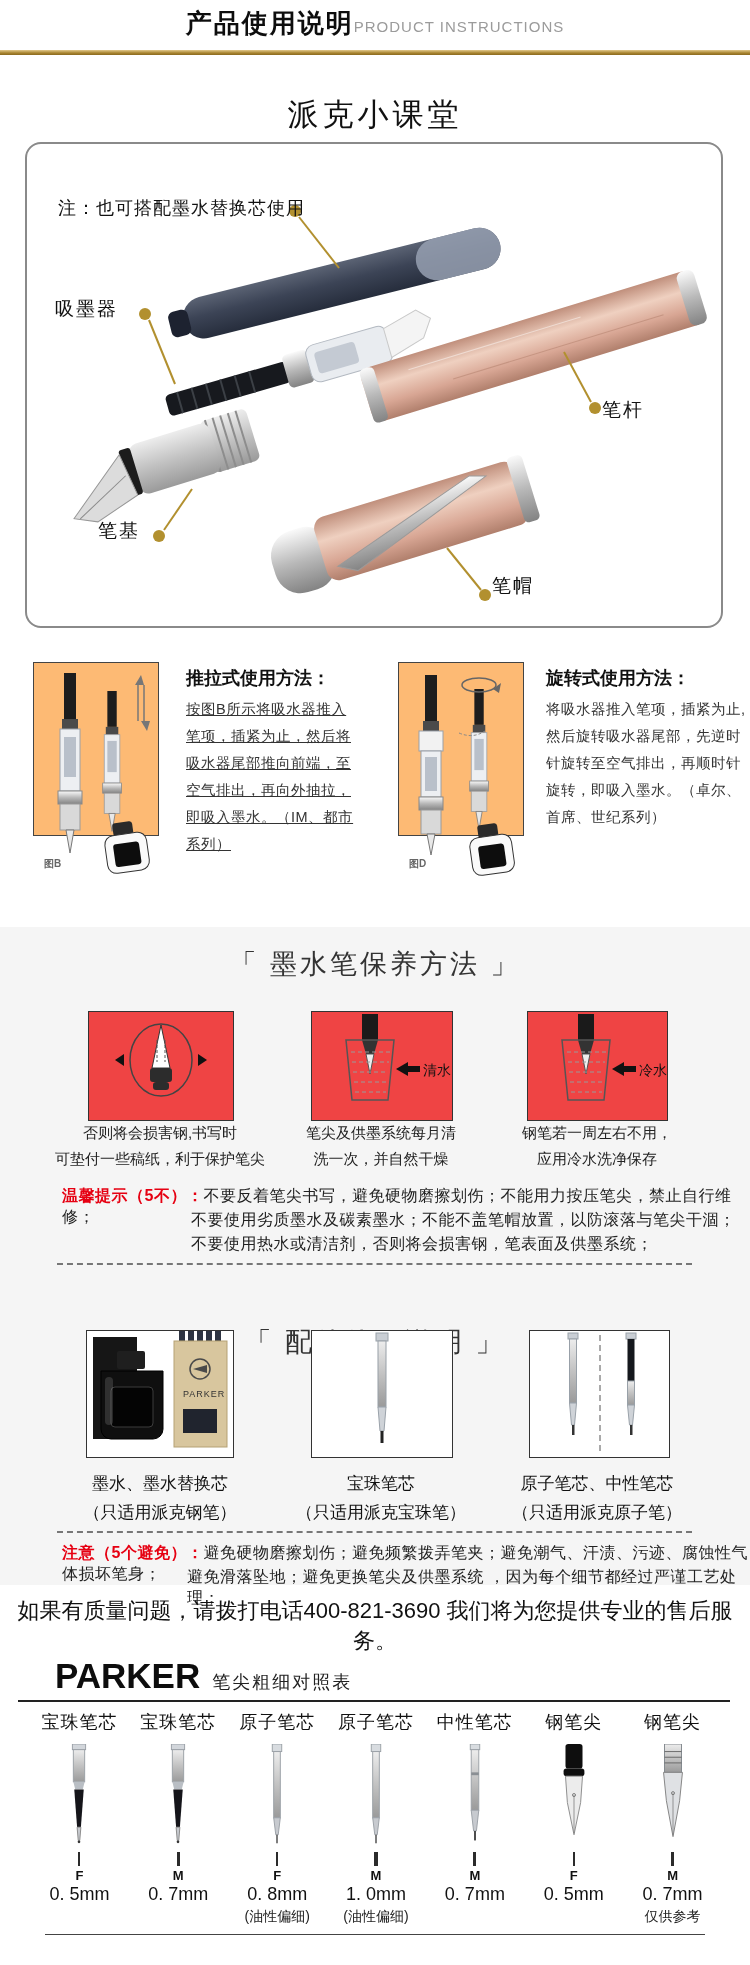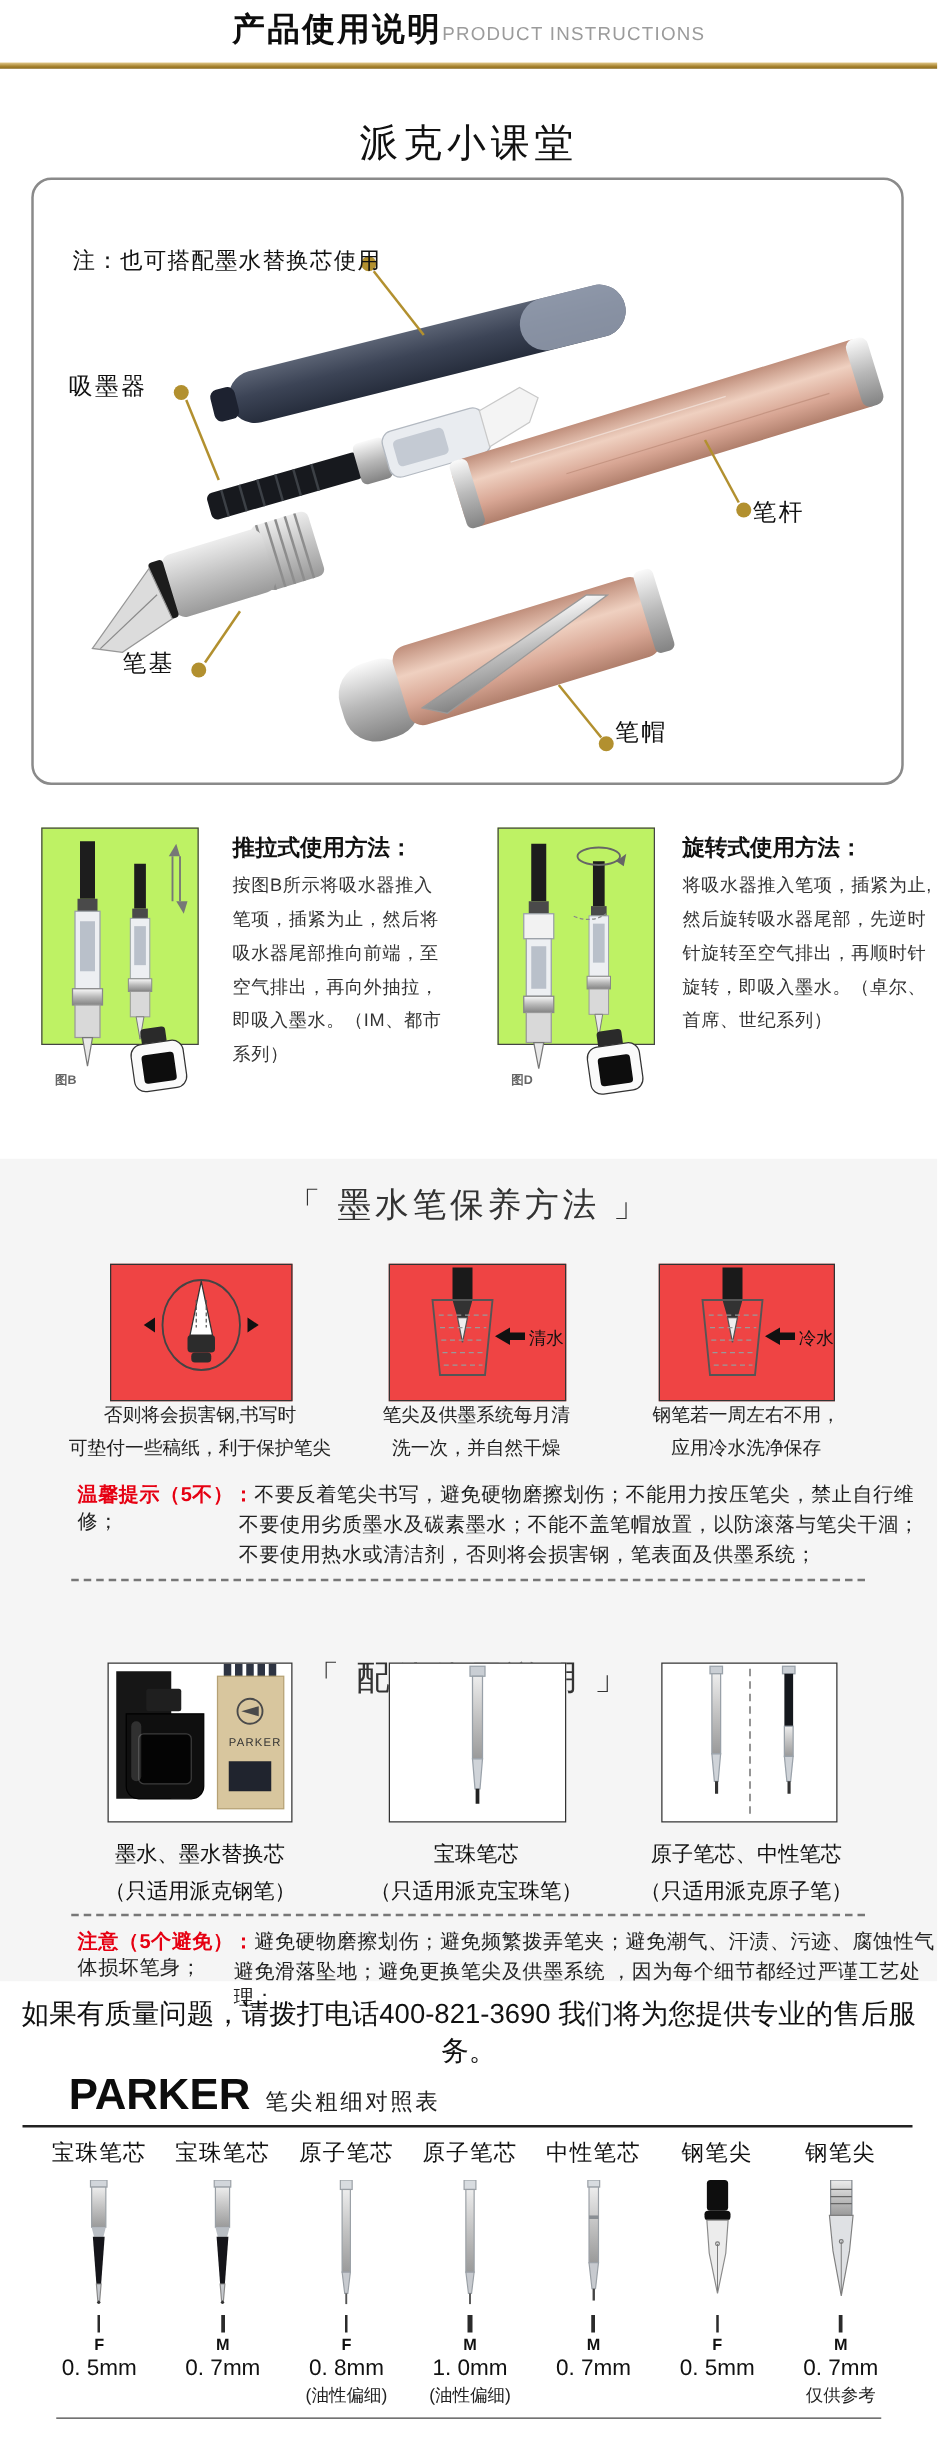--- a/index.html
+++ b/index.html
@@ -10,21 +10,21 @@
   .hdr{top:6px;left:0;width:100%;text-align:center;white-space:nowrap;}
   .hdr .cn{font-size:26px;font-weight:bold;color:#0d0d0d;letter-spacing:2px;}
   .hdr .en{font-size:15px;color:#9b9b9b;letter-spacing:1px;}
   .goldbar{top:50px;left:0;width:100%;height:5px;
            background:linear-gradient(#e2c98c,#a8842f 60%,#8a6a20);}
   .lesson-title{top:94px;left:0;width:100%;text-align:center;font-size:31px;color:#111;letter-spacing:4px;}
   .diagram-box{top:142px;left:25px;width:698px;height:486px;border:2px solid #8a8a8a;border-radius:16px;box-sizing:border-box;}
   .note{top:196px;left:58px;font-size:18px;color:#111;letter-spacing:1px;}
   .plabel{font-size:19px;color:#111;letter-spacing:2px;}
   
-  .mbox{top:662px;width:126px;height:174px;border:1px solid #444;box-sizing:border-box;background:#bef264;font-weight:bold;}
+  .mbox{top:662px;width:126px;height:174px;border:1px solid #444;box-sizing:border-box;background:#fdba74;font-weight:bold;}
   .mtitle{font-size:18px;font-weight:bold;color:#111;}
   .mbody{font-size:14.5px;line-height:27px;color:#333;letter-spacing:0.5px;}
   
   .band{top:927px;left:0;width:100%;height:658px;background:#f5f5f5;}
   .sec-title{left:0;width:100%;text-align:center;font-size:27px;color:#333;letter-spacing:3px;}
   .care-box{top:1011px;height:110px;border:1px solid #333;background:#ef4444;box-sizing:border-box;}
   .caption{font-size:15px;color:#222;text-align:center;line-height:26px;}
   .redlbl{color:#e60012;font-weight:bold;}
   .tipline{font-size:16px;color:#222;letter-spacing:0.5px;}
   .dashes{height:0;border-top:2px dashed #777;}
@@ -188,21 +188,21 @@
       <polygon points="107,58 113,68 116,58" fill="#777"></polygon>
       <g transform="translate(68,162) rotate(-8)">
         <rect x="10" y="0" width="20" height="14" rx="3" fill="#2a2a2a"></rect>
         <rect x="0" y="12" width="42" height="38" rx="9" fill="#fafafa" stroke="#333"></rect>
         <rect x="8" y="21" width="26" height="23" rx="3" fill="#0d0d0d"></rect>
       </g>
       <text x="10" y="204" font-size="10" fill="#666">图B</text>
     </svg>
   </div>
   <div class="abs mtitle" style="top:666px;left:186px;">推拉式使用方法：</div>
-  <div class="abs mbody" style="top:696px;left:186px;width:168px;">按图B所示将吸水器推入笔项，插紧为止，然后将吸水器尾部推向前端，至空气排出，再向外抽拉，即吸入墨水。（IM、都市系列）</div>
+  <div class="abs mbody" style="top:696px;left:186px;width:168px;text-decoration:underline;">按图B所示将吸水器推入笔项，插紧为止，然后将吸水器尾部推向前端，至空气排出，再向外抽拉，即吸入墨水。（IM、都市系列）</div>
 
   <div class="abs mbox" style="left:398px;">
     <svg width="124" height="215" viewBox="0 0 124 215">
       <g transform="translate(14,12)">
         <rect x="12" y="0" width="12" height="46" fill="#1d1d1d"></rect>
         <rect x="10" y="46" width="16" height="10" fill="#4a4a4a"></rect>
         <rect x="6" y="56" width="24" height="20" fill="#f2f2f2" stroke="#9aa0a8"></rect>
         <rect x="8" y="76" width="20" height="46" fill="#edeff2" stroke="#9aa0a8"></rect>
         <rect x="12" y="82" width="12" height="34" fill="#b9c0ca"></rect>
         <rect x="6" y="122" width="24" height="13" fill="url(#chromeG)" stroke="#888"></rect>

